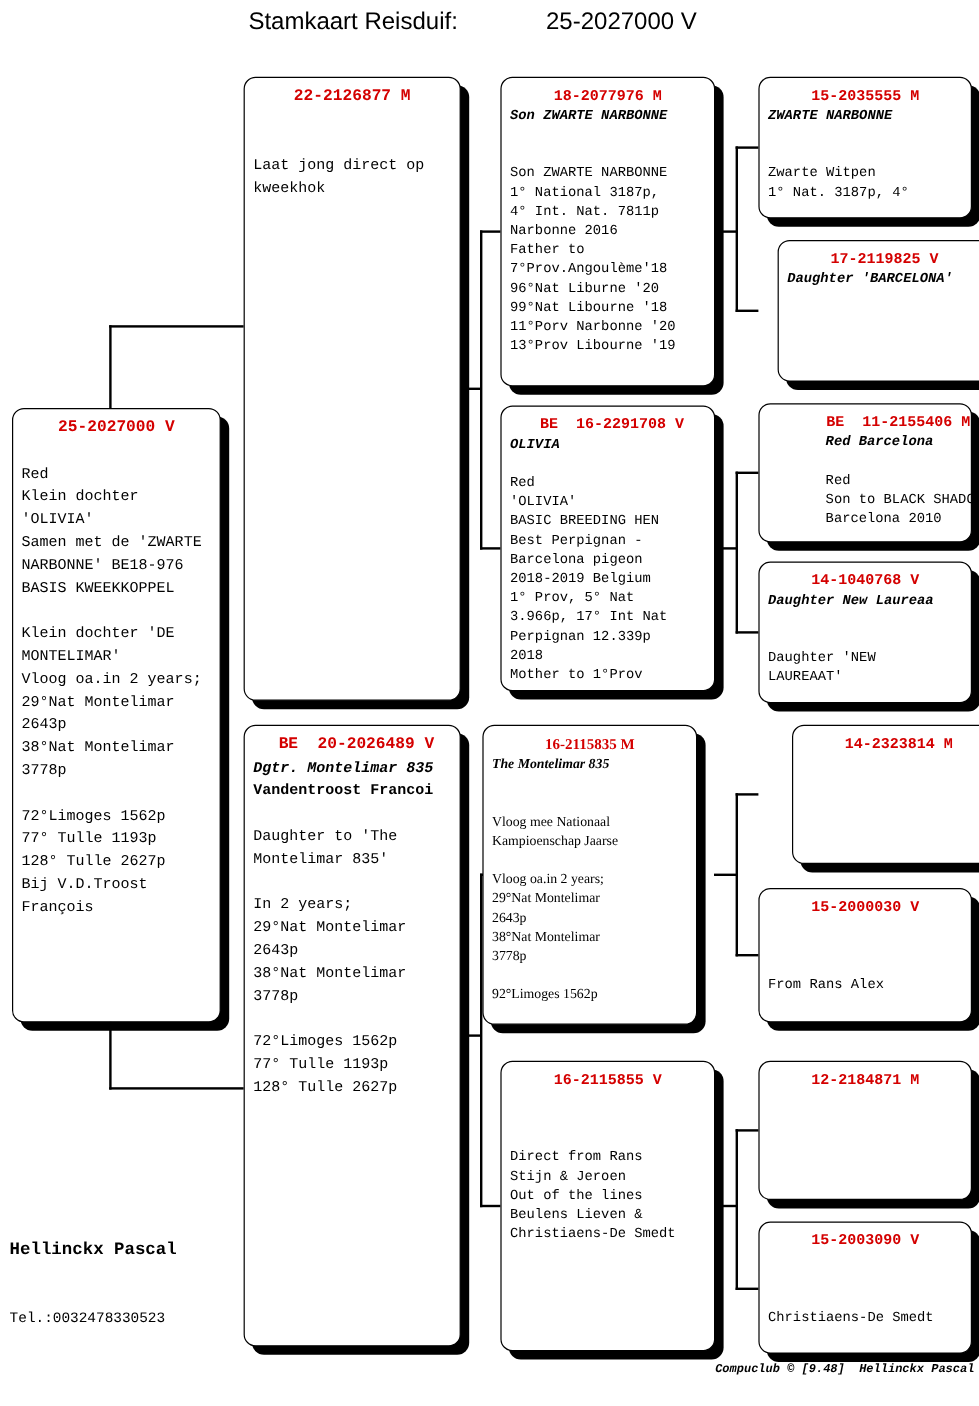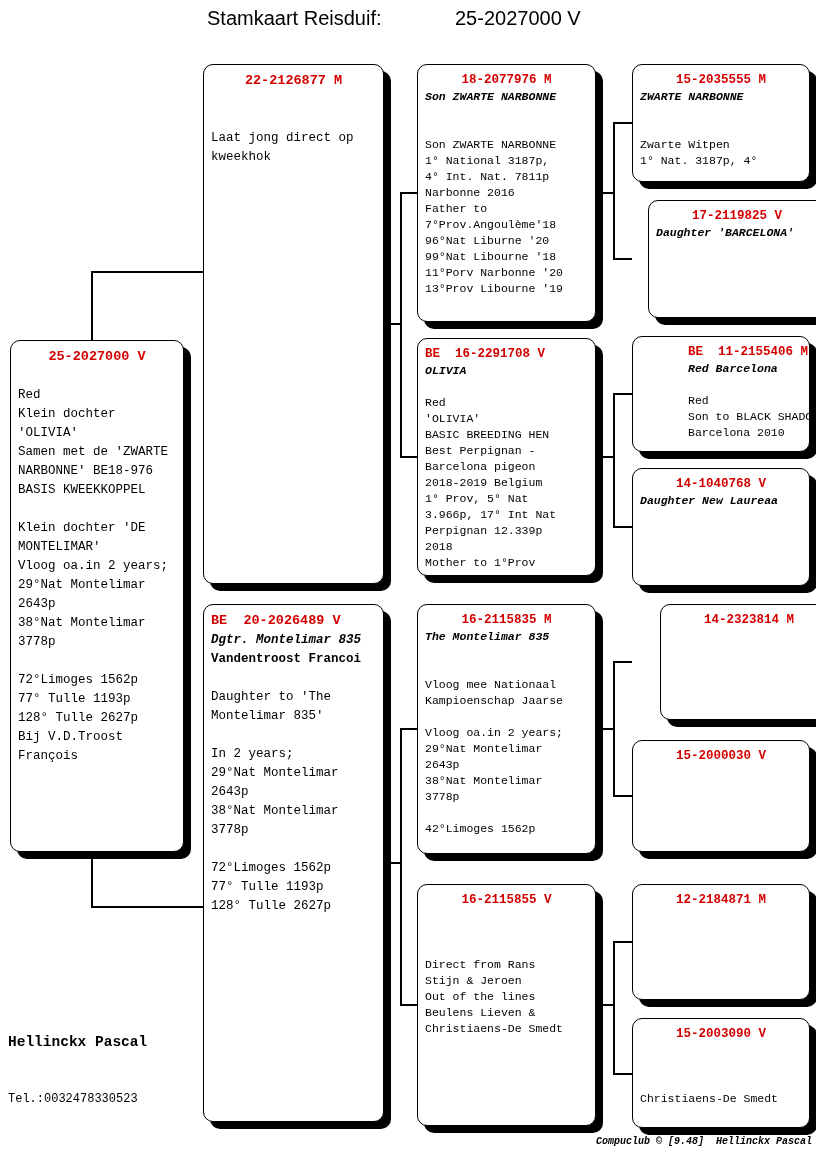--- a/index.html
+++ b/index.html
@@ -4,21 +4,21 @@
 <style>
   html,body{margin:0;padding:0;background:#fff;}
   .page{position:relative;width:816px;height:1172px;background:#fff;overflow:hidden;
         font-family:"Liberation Mono","DejaVu Sans Mono",monospace;color:#000;}
   .title-label,.title-ring{position:absolute;top:7px;font-family:"Liberation Sans",sans-serif;
         font-size:20px;color:#000;white-space:pre;}
   .cline{position:absolute;background:#000;}
   .box{position:absolute;background:#fff;border:1.5px solid #000;border-radius:10px;
        box-shadow:7px 7px 0 #000;box-sizing:border-box;}
   .hdr{font-weight:bold;color:var(--ring-red,#d40000);text-align:center;white-space:pre;margin-top:6px;}
-  .box.left-hdr .hdr{text-align:left;padding-left:7px;}
+  .box.left-hdr .hdr{text-align:center;padding-left:7px;}
   .sub{font-weight:bold;font-style:italic;padding-left:7px;white-space:pre;}
   .sub2{font-weight:bold;padding-left:7px;white-space:pre;}
   .bodytxt{padding-left:7px;white-space:pre;}
   .lg .hdr{font-size:13.5px;line-height:20px;}
   .lg .sub,.lg .sub2,.lg .bodytxt{font-size:12.5px;line-height:19px;}
   .sm .hdr{font-size:12.5px;line-height:18px;}
   .sm .sub,.sm .sub2,.sm .bodytxt{font-size:11.5px;line-height:16px;}
   .owner-name{position:absolute;left:8px;top:1034px;font-size:14.5px;font-weight:bold;white-space:pre;}
   .owner-phone{position:absolute;left:8px;top:1092px;font-size:12px;white-space:pre;}
   .footer-credit{position:absolute;right:4px;top:1136px;font-size:10px;font-weight:bold;
@@ -139,35 +139,35 @@
 Best Perpignan -
 Barcelona pigeon
 2018-2019 Belgium
 1° Prov, 5° Nat
 3.966p, 17° Int Nat
 Perpignan 12.339p
 2018
 Mother to 1°Prov</div>
   </div>
 
-  <div class="box sm" style="left:417px;top:604px;width:179px;height:250px;">
+  <div class="box sm" style="left:402px;top:604px;width:179px;height:250px;font-family:Liberation Serif, serif;">
     <div class="hdr">16-2115835 M</div>
     <div class="sub">The Montelimar 835</div>
     <div class="bodytxt">
 
 Vloog mee Nationaal
 Kampioenschap Jaarse
 
 Vloog oa.in 2 years;
 29°Nat Montelimar
 2643p
 38°Nat Montelimar
 3778p
 
-42°Limoges 1562p</div>
+92°Limoges 1562p</div>
   </div>
 
   <div class="box sm" style="left:417px;top:884px;width:179px;height:242px;">
     <div class="hdr">16-2115855 V</div>
     <div class="bodytxt">
 
 
 Direct from Rans
 Stijn &amp; Jeroen
 Out of the lines
@@ -194,28 +194,36 @@
     <div class="sub">Red Barcelona</div>
     <div class="bodytxt">
 Red
 Son to BLACK SHADOW
 Barcelona 2010</div>
   </div>
 
   <div class="box sm" style="left:632px;top:468px;width:178px;height:118px;">
     <div class="hdr">14-1040768 V</div>
     <div class="sub">Daughter New Laureaa</div>
+    <div class="bodytxt">
+
+Daughter 'NEW
+LAUREAAT'</div>
   </div>
 
   <div class="box sm" style="left:616px;top:604px;width:178px;height:116px;margin-left:44px;">
     <div class="hdr">14-2323814 M</div>
   </div>
 
   <div class="box sm" style="left:632px;top:740px;width:178px;height:112px;">
     <div class="hdr">15-2000030 V</div>
+    <div class="bodytxt">
+
+
+From Rans Alex</div>
   </div>
 
   <div class="box sm" style="left:632px;top:884px;width:178px;height:116px;">
     <div class="hdr">12-2184871 M</div>
   </div>
 
   <div class="box sm" style="left:632px;top:1018px;width:178px;height:110px;">
     <div class="hdr">15-2003090 V</div>
     <div class="bodytxt">
 

